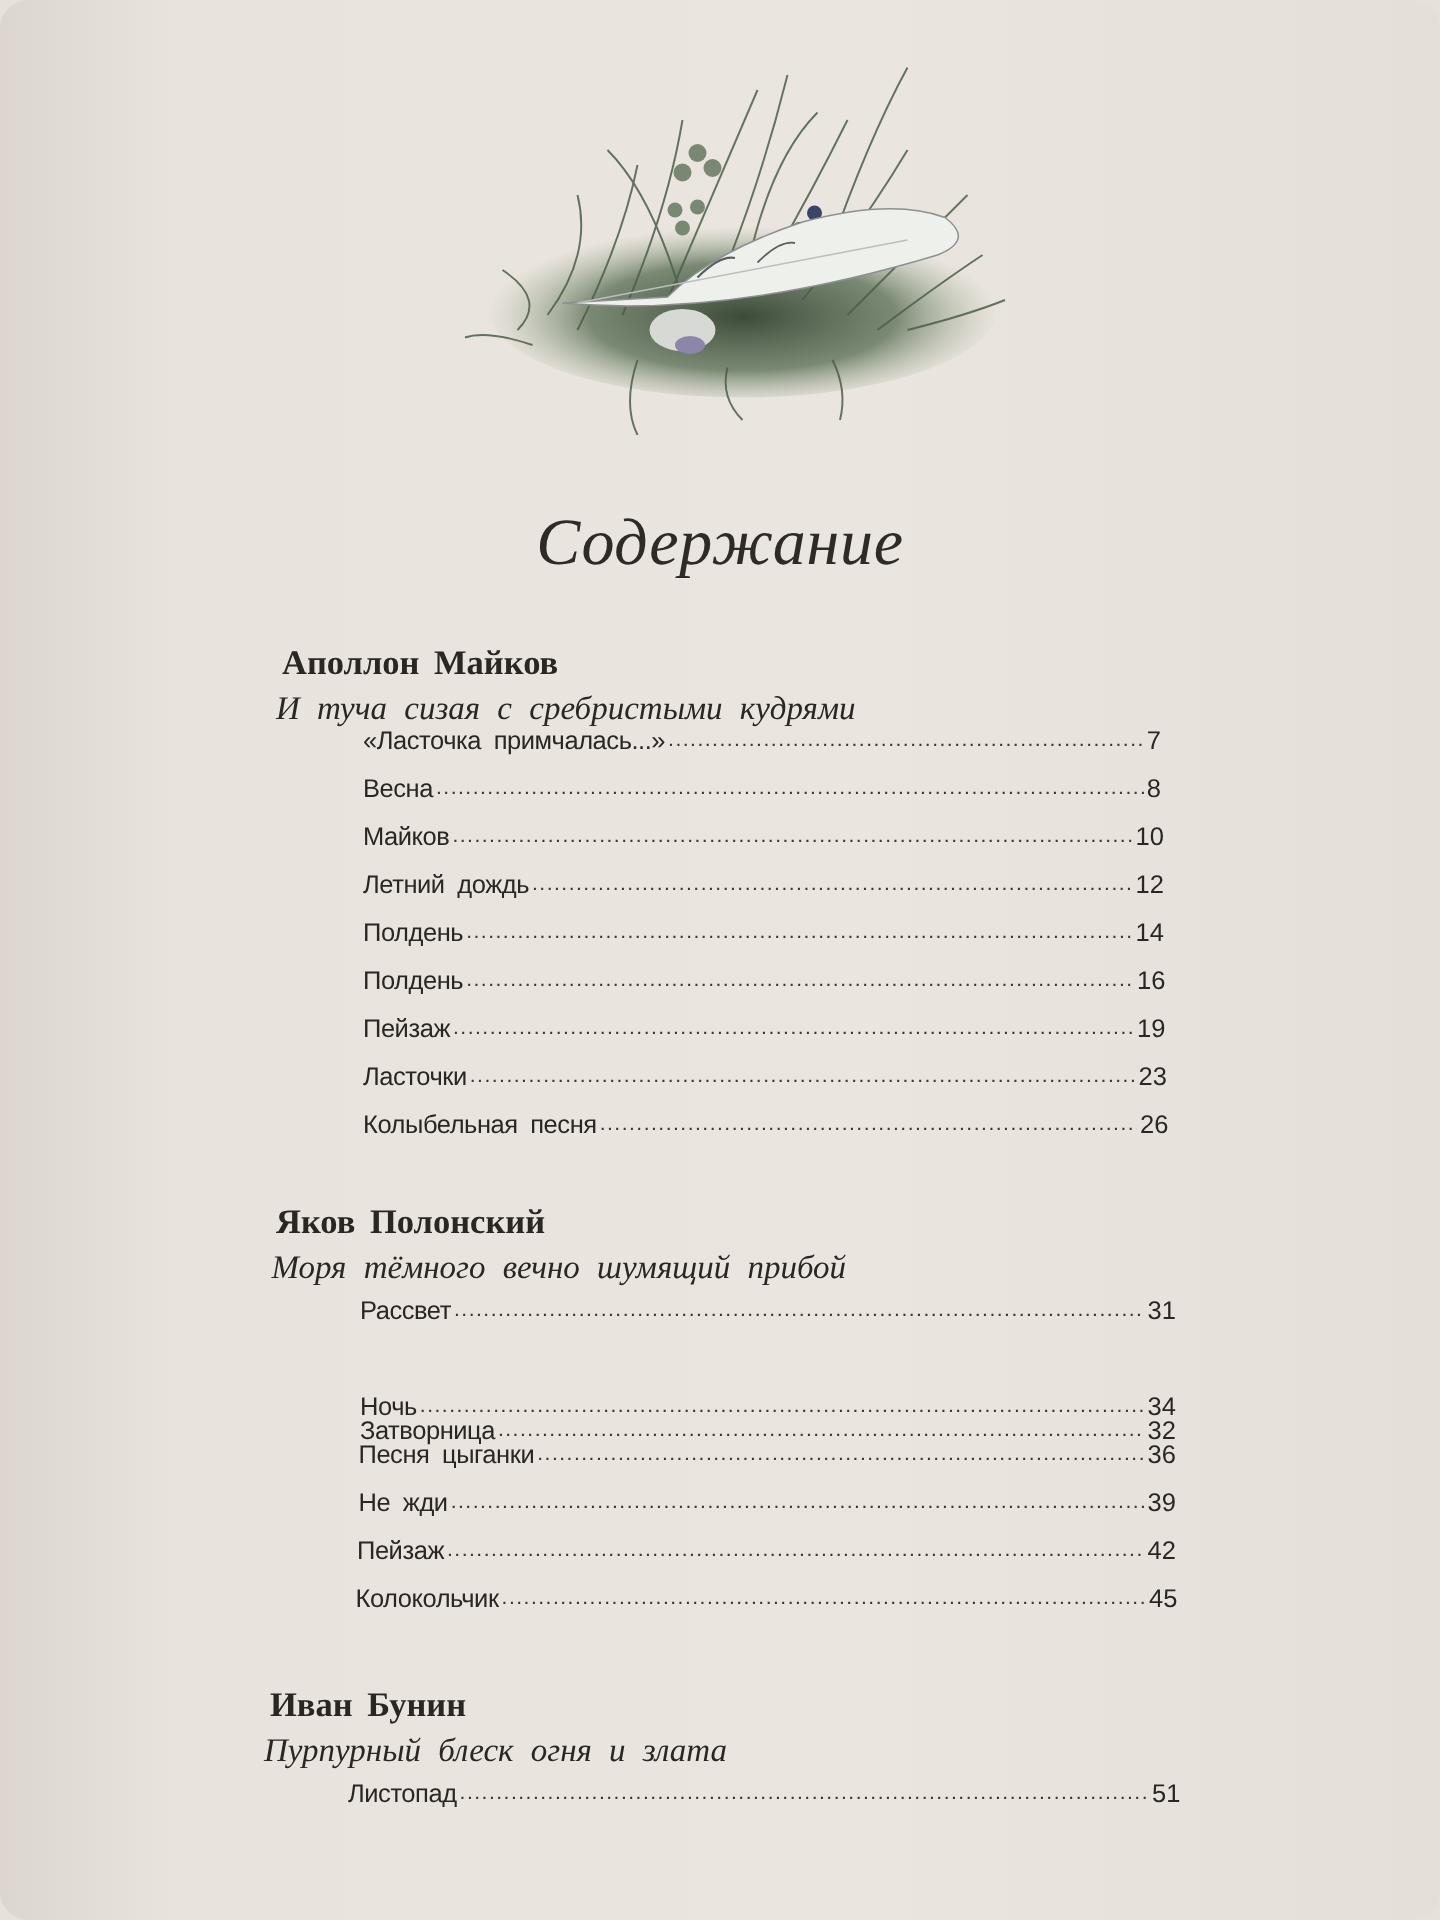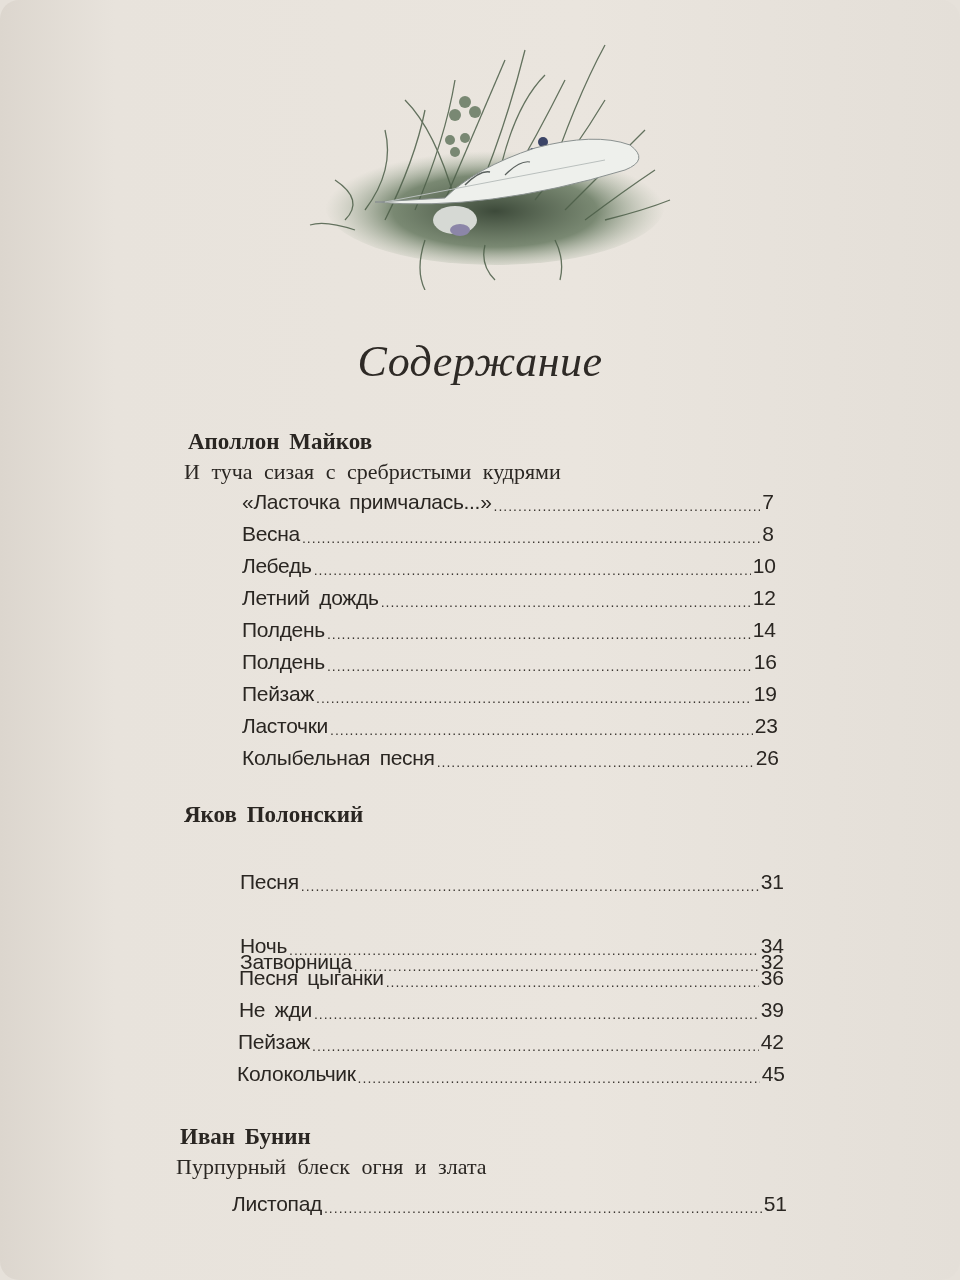--- a/index.html
+++ b/index.html
@@ -4,22 +4,22 @@
 <style>
   html,body{margin:0;padding:0;}
   body{width:960px;height:1280px;overflow:hidden;background:#e6e1da;position:relative;
     font-family:"Liberation Serif","DejaVu Serif",serif;color:#2a2622;}
   .page{position:absolute;left:0;top:0;width:960px;height:1280px;
     background:linear-gradient(90deg,#dcd6ce 0%,#e8e3dc 12%,#eae5de 60%,#e4dfd8 100%);border-radius:19px;}
   .vignette{position:absolute;left:305px;top:20px;width:370px;height:270px;}
   .title{position:absolute;left:0;width:960px;top:336px;text-align:center;
     font-style:italic;font-size:44px;color:#2e2a26;letter-spacing:0.5px;}
   .author{position:absolute;left:188px;font-weight:bold;font-size:23px;word-spacing:4px;}
-  .subtitle{position:absolute;left:184px;font-size:22px;word-spacing:6px;}
-  .entry{position:absolute;height:30px;display:flex;align-items:flex-end;font-size:21px;
+  .subtitle{position:absolute;left:184px;font-style:italic;font-size:22px;word-spacing:6px;}
+  .entry{position:absolute;height:30px;display:flex;align-items:flex-start;font-size:17px;
     font-family:"Liberation Sans Narrow","Liberation Sans",sans-serif;transform-origin:left;}
   .entry .t{white-space:nowrap;word-spacing:4px;font-family:"Liberation Sans",sans-serif;
     letter-spacing:-0.3px;}
   .entry .dots{flex:1;overflow:hidden;white-space:nowrap;margin:0 2px;letter-spacing:1px;
     font-size:14px;color:#3a3530;}
   .entry .dots::before{content:"................................................................................................................................................";}
   .entry .p{white-space:nowrap;font-family:"Liberation Sans",sans-serif;}
 </style>
 </head>
 <body>
@@ -86,21 +86,21 @@
       <span class="t">«Ласточка примчалась...»</span>
       <span class="dots"></span>
       <span class="p">7</span>
     </div>
   <div class="entry" style="left:242px;top:516px;width:532px">
       <span class="t">Весна</span>
       <span class="dots"></span>
       <span class="p">8</span>
     </div>
   <div class="entry" style="left:242px;top:548px;width:534px">
-      <span class="t">Лебедь</span>
+      <span class="t">Майков</span>
       <span class="dots"></span>
       <span class="p">10</span>
     </div>
   <div class="entry" style="left:242px;top:580px;width:534px">
       <span class="t">Летний дождь</span>
       <span class="dots"></span>
       <span class="p">12</span>
     </div>
   <div class="entry" style="left:242px;top:612px;width:534px">
       <span class="t">Полдень</span>
@@ -122,23 +122,24 @@
       <span class="dots"></span>
       <span class="p">23</span>
     </div>
   <div class="entry" style="left:242px;top:740px;width:537px">
       <span class="t">Колыбельная песня</span>
       <span class="dots"></span>
       <span class="p">26</span>
     </div>
 
   <div class="author" style="top:802px;left:184px">Яков Полонский</div>
+  <div class="subtitle" style="top:832px;left:181px">Моря тёмного вечно шумящий прибой</div>
 
   <div class="entry" style="left:240px;top:864px;width:544px">
-      <span class="t">Песня</span>
+      <span class="t">Рассвет</span>
       <span class="dots"></span>
       <span class="p">31</span>
     </div>
   <div class="entry" style="left:240px;top:944px;width:544px">
       <span class="t">Затворница</span>
       <span class="dots"></span>
       <span class="p">32</span>
     </div>
   <div class="entry" style="left:240px;top:928px;width:544px">
       <span class="t">Ночь</span>

